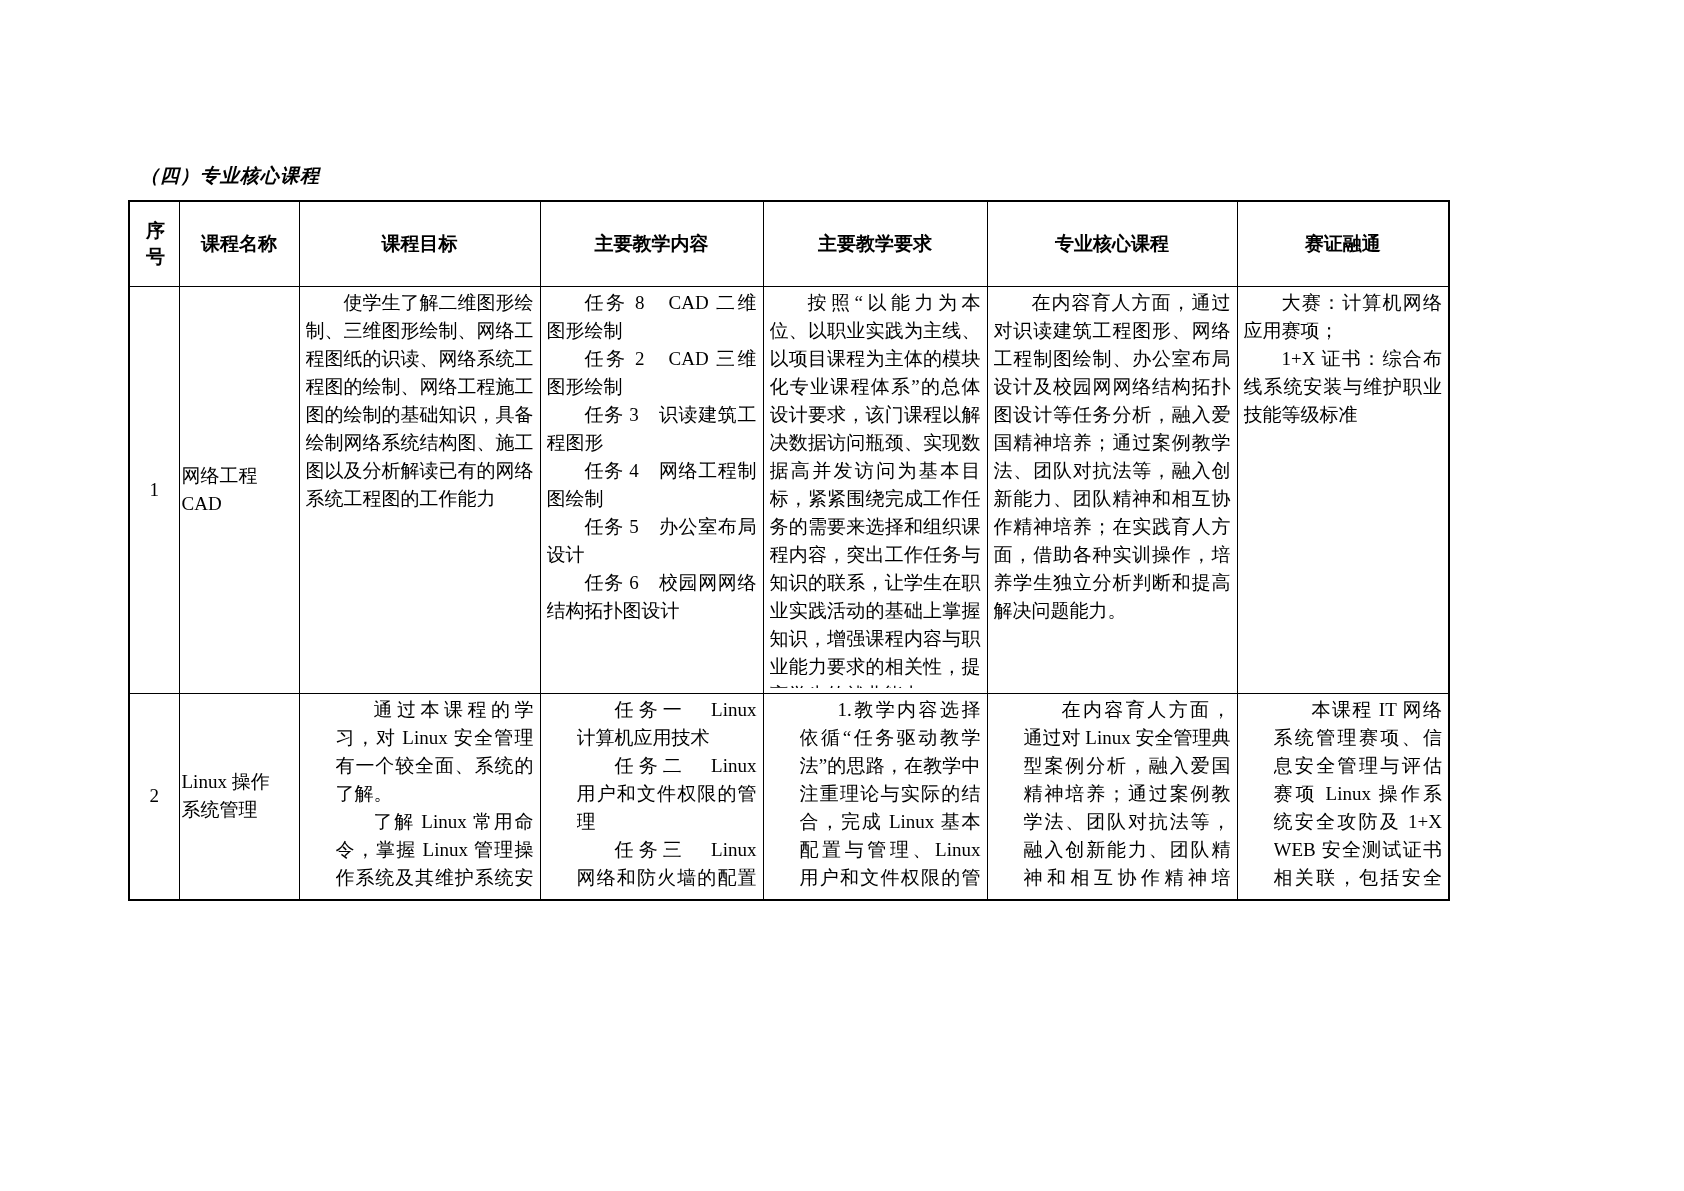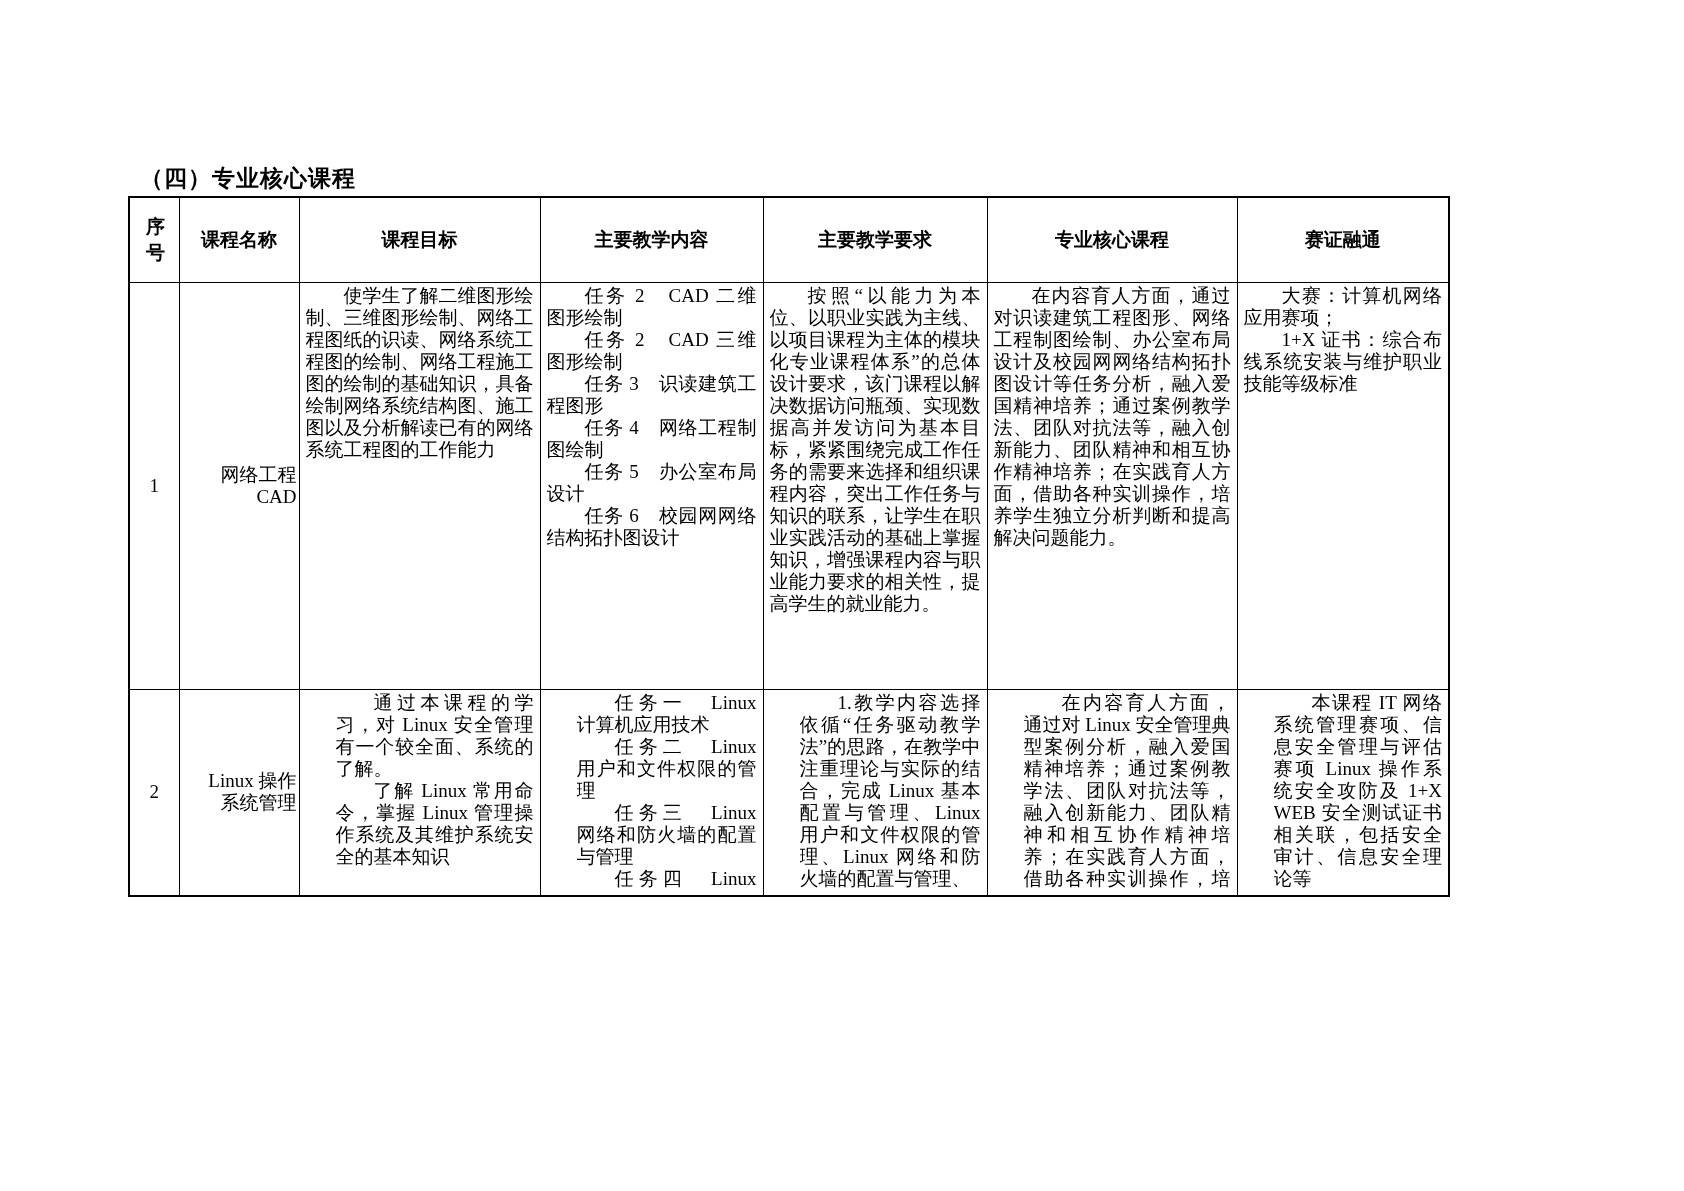--- a/index.html
+++ b/index.html
@@ -9,24 +9,25 @@
     height: 1191px;
     background: #ffffff;
     color: #000000;
     font-family: "Liberation Serif", "DejaVu Serif", serif;
     position: relative;
     padding: 163px 237px 0 128px;
     overflow: hidden;
   }
   .section-title {
     font-family: "Liberation Sans", "DejaVu Sans", sans-serif;
-    font-size: 23px;
+    font-size: 19px;
     font-weight: bold;
-    margin: 0 0 2px 12px;
+    margin: 0 0 11px 12px;
     letter-spacing: 1px;
+    font-style: italic;
   }
   .subsection-title {
     font-family: "Liberation Sans", "DejaVu Sans", sans-serif;
     font-size: 23px;
     font-weight: bold;
     margin: 38px 0 18px 5px;
   }
   table.course-table {
     border-collapse: collapse;
     table-layout: fixed;
@@ -41,39 +42,39 @@
     font-size: 19px;
     font-weight: bold;
     height: 38px;
     text-align: center;
     padding: 16px;
   }
   .course-table td {
     vertical-align: top;
     padding: 2px 6px;
     font-size: 19px;
-    line-height: 22px;
+    line-height: 28px;
   }
   .course-table td.c-center {
     text-align: center;
     vertical-align: middle;
     padding: 2px;
   }
   tr.row-1 td { height: 407px; }
   tr.row-2 td { height: 206px; padding-left: 36px; }
   .clip-1 { height: 399px; overflow: hidden; }
   .clip-2 { height: 198px; overflow: hidden; }
   .course-table td p {
     margin: 0;
     text-indent: 2em;
     text-align: justify;
   }
   .course-table td p.name-line {
     text-indent: 0;
-    text-align: right;
+    text-align: left;
   }
   .page-number {
     position: absolute;
     top: 995px;
     left: 128px;
     width: 1320px;
     text-align: center;
     font-size: 17px;
   }
 </style>
@@ -113,21 +114,21 @@
           <p class="name-line">网络工程</p>
           <p class="name-line">CAD</p>
         </td>
         <td>
           <div class="clip-1">
             <p>使学生了解二维图形绘制、三维图形绘制、网络工程图纸的识读、网络系统工程图的绘制、网络工程施工图的绘制的基础知识，具备绘制网络系统结构图、施工图以及分析解读已有的网络系统工程图的工作能力</p>
           </div>
         </td>
         <td>
           <div class="clip-1">
-            <p>任务 2　CAD 二维图形绘制</p>
+            <p>任务 8　CAD 二维图形绘制</p>
             <p>任务 2　CAD 三维图形绘制</p>
             <p>任务 3　识读建筑工程图形</p>
             <p>任务 4　网络工程制图绘制</p>
             <p>任务 5　办公室布局设计</p>
             <p>任务 6　校园网网络结构拓扑图设计</p>
           </div>
         </td>
         <td>
           <div class="clip-1">
             <p>按照“以能力为本位、以职业实践为主线、以项目课程为主体的模块化专业课程体系”的总体设计要求，该门课程以解决数据访问瓶颈、实现数据高并发访问为基本目标，紧紧围绕完成工作任务的需要来选择和组织课程内容，突出工作任务与知识的联系，让学生在职业实践活动的基础上掌握知识，增强课程内容与职业能力要求的相关性，提高学生的就业能力。</p>

